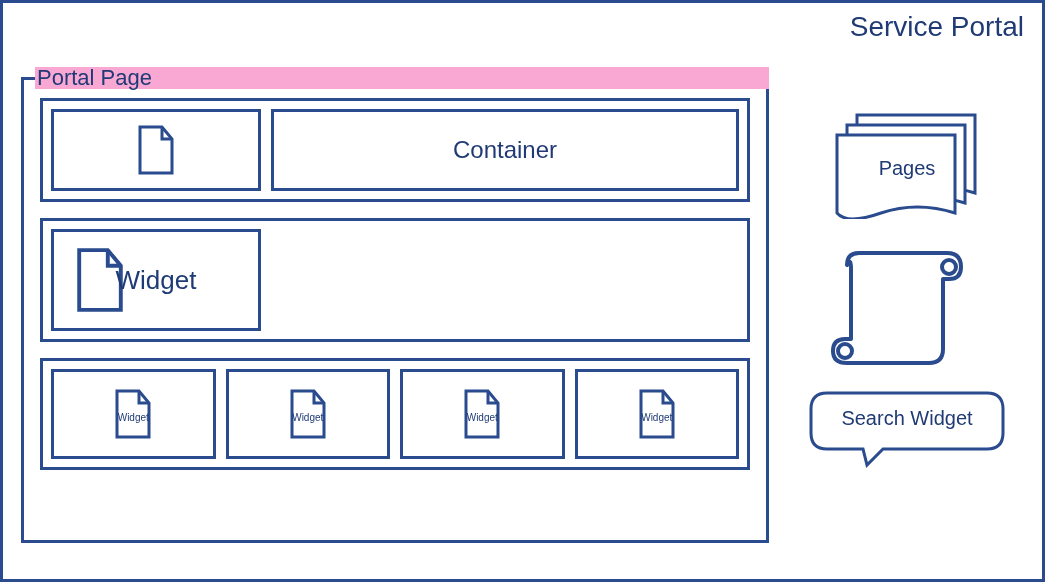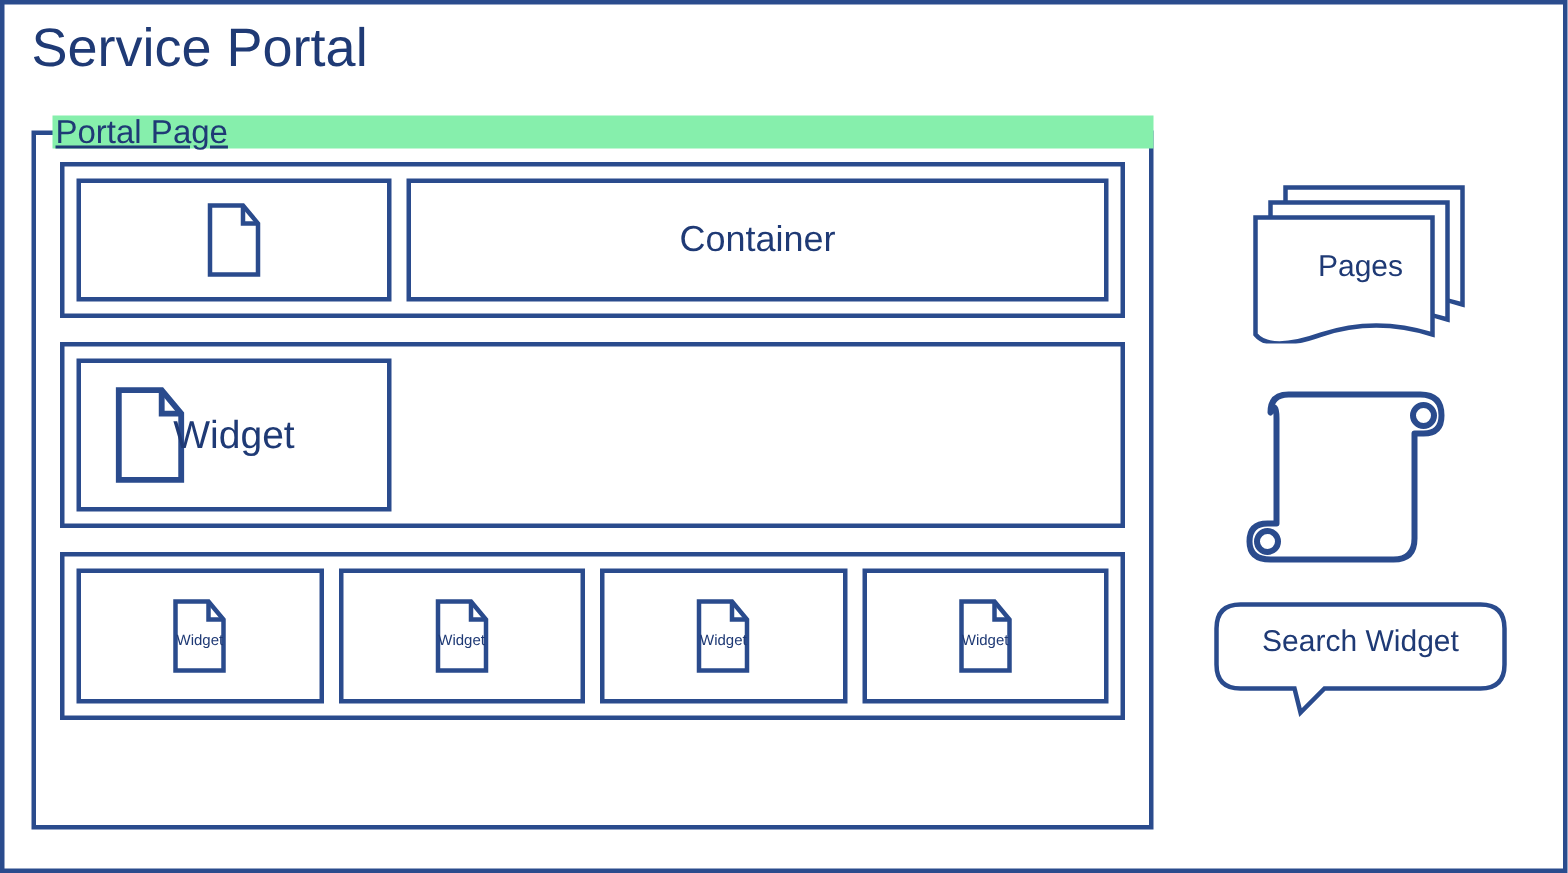--- a/index.html
+++ b/index.html
@@ -16,22 +16,22 @@
   }
   *{box-sizing:border-box}
 
   .outer{
     width:1045px;height:582px;
     border:3px solid var(--blue);
     padding:8px 18px 18px 18px;
     position:relative;
   }
   .title{
-    text-align:left;
-    font-size:36px;
+    text-align:right;
+    font-size:28px;
     color:var(--blue2);
     margin:0 0 6px 0;
     font-weight:500;
   }
 
   .row{
     display:flex;
     gap:18px;
     height:calc(100% - 56px);
   }
@@ -45,26 +45,25 @@
     position:relative;
   }
 
   .page-label{
     font-size:22px;
     color:var(--blue2);
     margin:0 0 0 20px;
     line-height:1;
     position:relative;
     top:18px;
-    background:#86efac;
+    background:#f9a8d4;
     display:inline-block;
     padding:0 2px;
     z-index:2;
     margin-left:14px;
-    text-decoration:underline;
   }
 
   .portal-page{
     border:3px solid var(--blue);
     flex:1;
     display:flex;
     flex-direction:column;
     gap:16px;
     padding:18px 16px 16px 16px;
     margin-top:6px;

